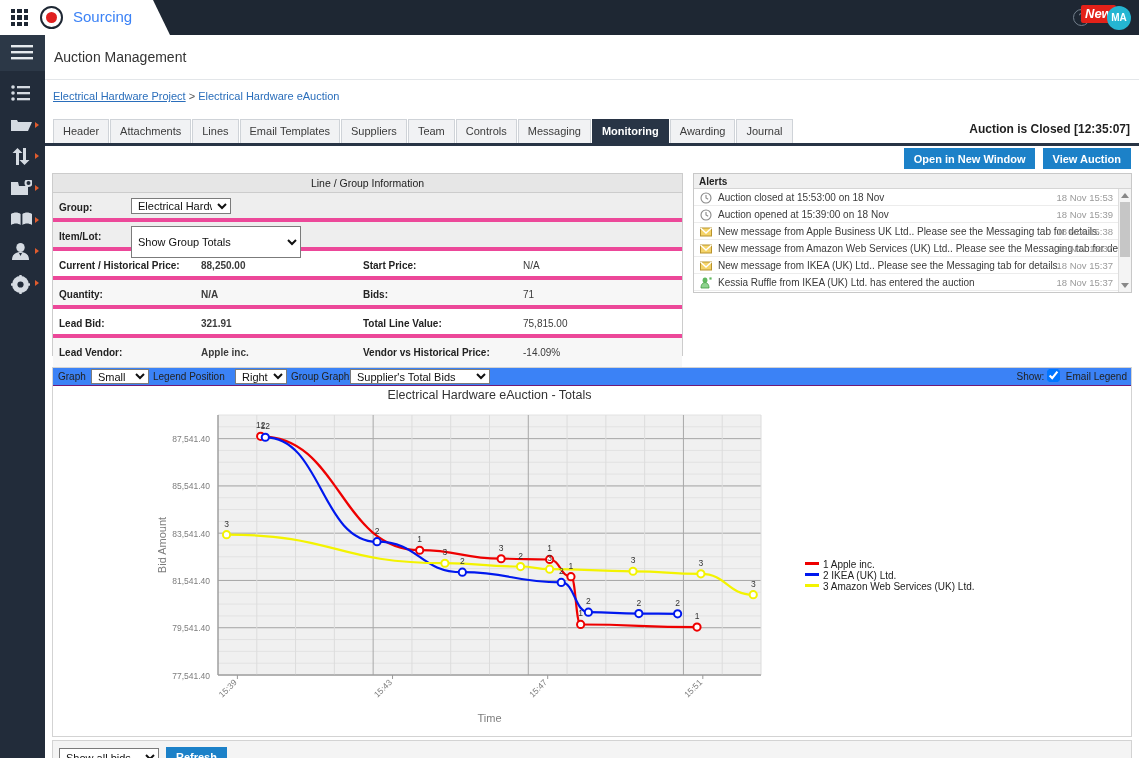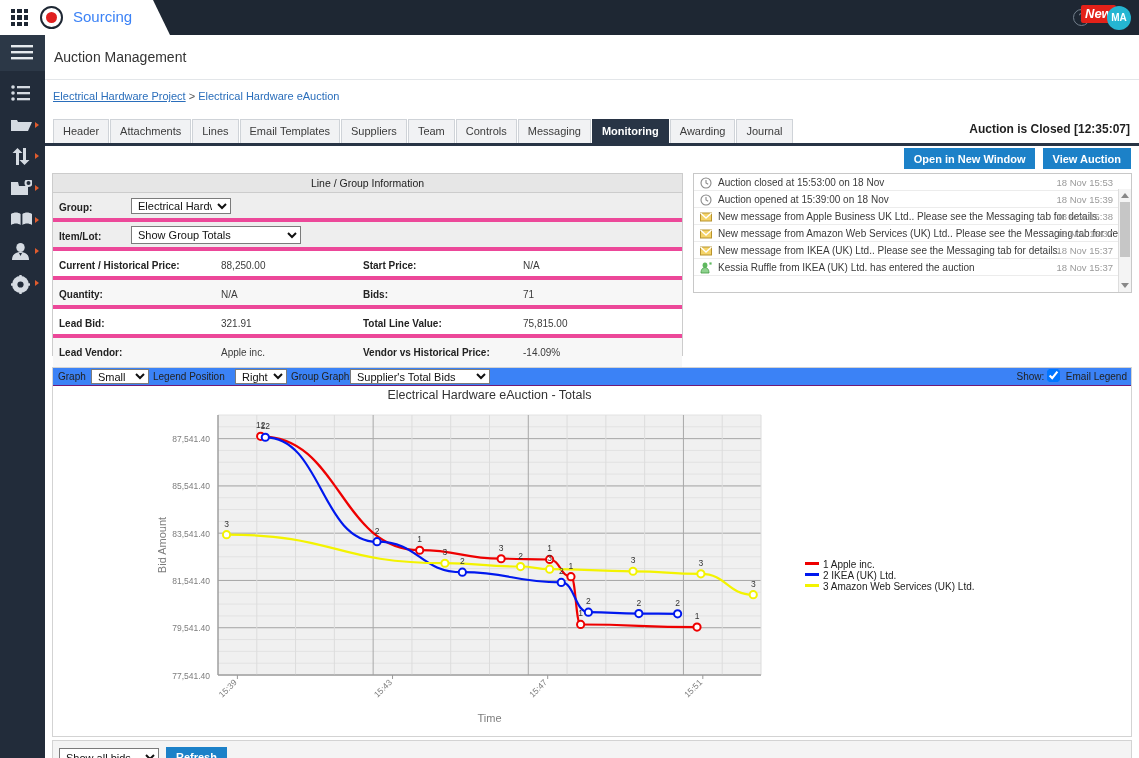--- a/index.html
+++ b/index.html
@@ -73,21 +73,21 @@
   
   .panel-left { position:absolute; left:7px; top:138px; width:631px; height:183px;
      border:1px solid #ccc; background:#fff; }
   .panel-head { height:19px; line-height:19px; background:#e6e6e6; border-bottom:1px solid #ccc;
      text-align:center; font-size:10.5px; color:#222; }
   .frow { position:relative; height:29px; border-bottom:4px solid #ec4899; }
   .frow.alt { background:#f7f7f7; }
   .frow.grey { background:#eeeeee; }
   .flabel { position:absolute; left:6px; top:9px; font-size:10px; font-weight:bold; color:#222; }
   .fval { position:absolute; top:9px; font-size:10px; color:#3b3b3b; }
-  .fl1 { left:6px; } .fv1 { left:168px; } .fl2 { left:310px; } .fv2 { left:470px; }
+  .fl1 { left:6px; } .fv1 { left:148px;font-weight:bold; } .fl2 { left:310px; } .fv2 { left:470px; }
   select.mini { font-family:"Liberation Sans", sans-serif; font-size:11px; height:16px; padding:0 2px;
      border:1px solid #7b7b7b; background:#fff; color:#111; }
 
   .panel-right { position:absolute; left:648px; top:138px; width:439px; height:120px;
      border:1px solid #c8c8c8; background:#fff; }
   .alerts-head { height:15px; line-height:15px; background:#efefef; border-bottom:1px solid #d5d5d5;
      padding-left:5px; font-size:10px; font-weight:bold; color:#222; }
   .alert-row { position:relative; height:17px; line-height:17px; border-bottom:1px solid #ececec;
      padding-left:24px; padding-right:72px; font-size:10px; color:#3a3a3a; white-space:nowrap; overflow:hidden; }
   .alert-row .atime { position:absolute; right:18px; top:0; font-size:9.5px; color:#9a9a9a; }
@@ -251,21 +251,21 @@
 
       <div class="frow grey">
         <span class="flabel fl1">Group:</span>
         <select class="mini" style="position:absolute;left:78px;top:5px;width:100px;">
           <option>Electrical Hardware</option>
         </select>
       </div>
 
       <div class="frow grey">
         <span class="flabel fl1">Item/Lot:</span>
-        <select class="mini" style="position:absolute;left:78px;top:4px;width:170px;height:18px;">
+        <select class="mini" style="position:absolute;left:78px;top:4px;width:170px;height:32px;">
           <option>Show Group Totals</option>
         </select>
       </div>
 
       <div class="frow">
         <span class="flabel fl1">Current / Historical Price:</span>
         <span class="fval fv1">88,250.00</span>
         <span class="flabel fl2">Start Price:</span>
         <span class="fval fv2">N/A</span>
       </div>
@@ -283,20 +283,21 @@
       </div>
       <div class="frow alt" style="border-bottom:none;">
         <span class="flabel fl1">Lead Vendor:</span>
         <span class="fval fv1">Apple inc.</span>
         <span class="flabel fl2">Vendor vs Historical Price:</span>
         <span class="fval fv2">-14.09%</span>
       </div>
     </div>
 
     <div class="panel-right">
+      <div class="alerts-head">Alerts</div>
       <div id="alerts-list">
           <div class="alert-row"><span class="alert-ico"><svg width="12" height="12" viewBox="0 0 12 12">
                 <circle cx="6" cy="6" r="5" fill="#fff" stroke="#8a8a8a" stroke-width="1.1"></circle>
                 <path d="M6 3 L6 6 L8.2 7.2" stroke="#8a8a8a" stroke-width="1.1" fill="none"></path>
               </svg></span><span>Auction closed at 15:53:00 on 18 Nov</span><span class="atime">18 Nov 15:53</span></div>
           <div class="alert-row"><span class="alert-ico"><svg width="12" height="12" viewBox="0 0 12 12">
                 <circle cx="6" cy="6" r="5" fill="#fff" stroke="#8a8a8a" stroke-width="1.1"></circle>
                 <path d="M6 3 L6 6 L8.2 7.2" stroke="#8a8a8a" stroke-width="1.1" fill="none"></path>
               </svg></span><span>Auction opened at 15:39:00 on 18 Nov</span><span class="atime">18 Nov 15:39</span></div>
           <div class="alert-row"><span class="alert-ico"><svg width="12" height="12" viewBox="0 0 12 12">

